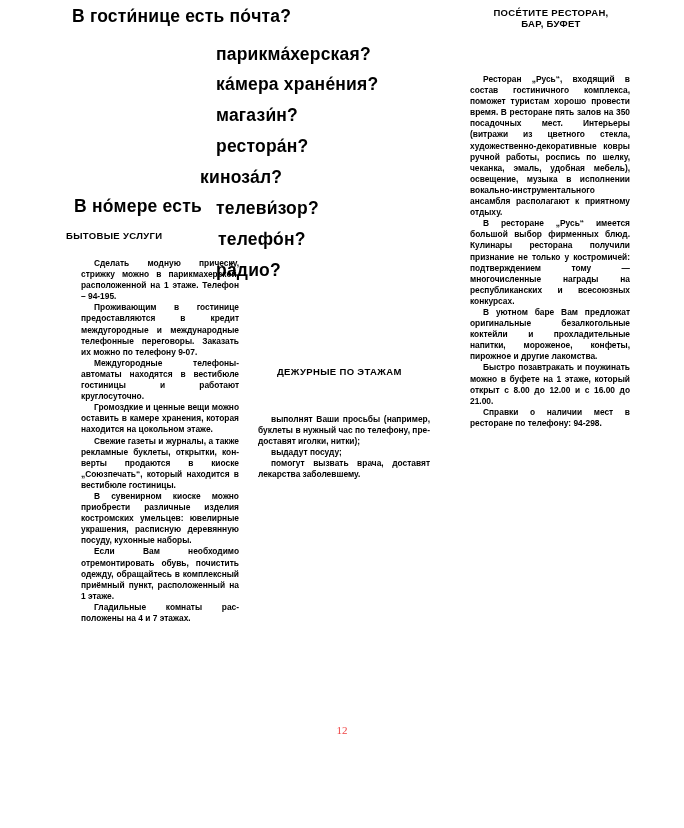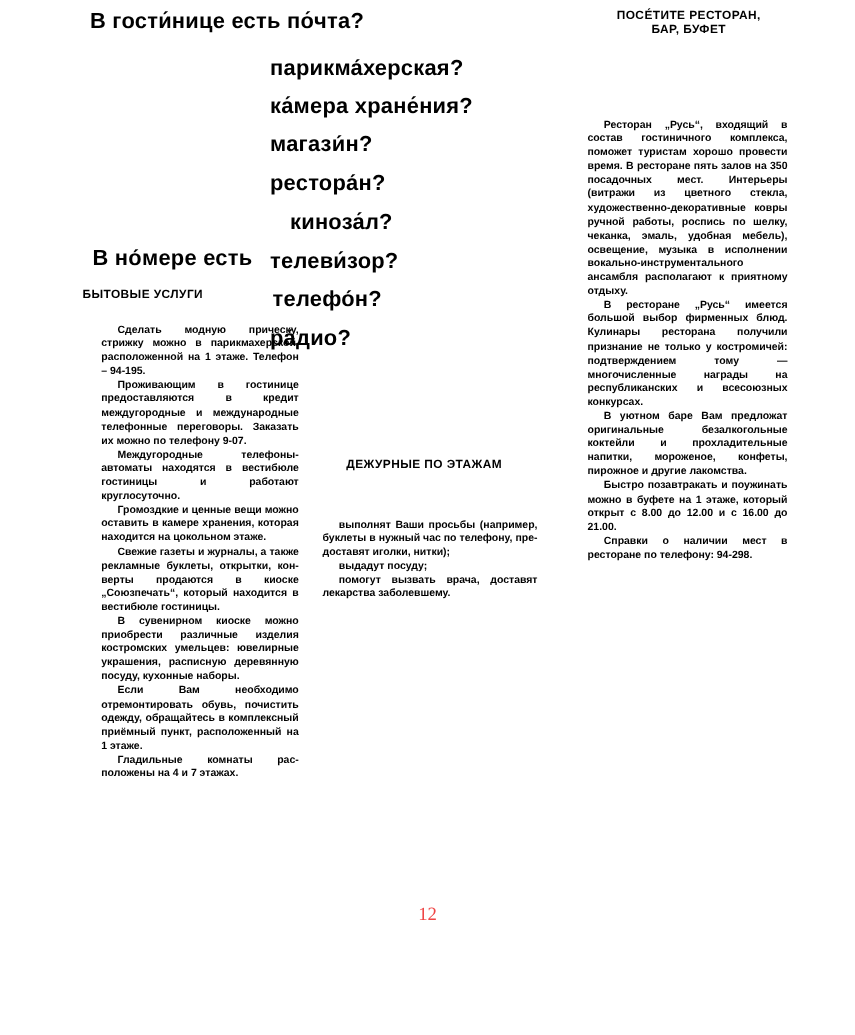--- a/index.html
+++ b/index.html
@@ -66,53 +66,53 @@
     -webkit-hyphens: manual;
     hyphens: manual;
   }
   .col p {
     margin: 0;
     text-indent: 13px;
   }
 
   #left-col  { left: 65px;  top: 258px; width: 158px; margin-left: 16px; }
   #mid-col   { left: 258px; top: 414px; width: 172px; }
-  #right-col { left: 470px; top: 74px;  width: 160px; margin-top: 20px; }
+  #right-col { left: 470px; top: 74px;  width: 160px; }
 
   
   #page-number {
     position: absolute;
     left: 0;
     top: 724px;
     width: 684px;
     text-align: center;
     font-family: "Liberation Serif", serif;
     font-weight: normal;
-    font-size: 15px;
+    font-size: 11px;
     color: #ef4444;
   }
 </style>
 </head>
 <body>
 
 <div id="page">
 
   <div class="q-head" style="left:72px; top:8px;">В гости́нице есть по́чта?</div>
 
   <div class="q-head" style="left:74px; top:198px;">В но́мере есть</div>
 
   <div class="q-item" style="left:216px; top:76px;">ка́мера хране́ния?</div>
 
   <div class="q-item" style="left:216px; top:46px;">парикма́херская?</div>
 
   <div class="q-item" style="left:216px; top:107px;">магази́н?</div>
 
   <div class="q-item" style="left:216px; top:138px;">рестора́н?</div>
 
-  <div class="q-item" style="left:232px; top:169px;">киноза́л?</div>
+  <div class="q-item" style="left:200px; top:169px;">киноза́л?</div>
 
   <div class="q-item" style="left:216px; top:200px;">телеви́зор?</div>
 
   <div class="q-item" style="left:218px; top:231px;">телефо́н?</div>
 
   <div class="q-item" style="left:216px; top:262px;">ра́дио?</div>
 
   <div class="sect-title" style="left:66px; top:231px;">БЫТОВЫЕ УСЛУГИ</div>
 
   <div class="col" id="left-col">

